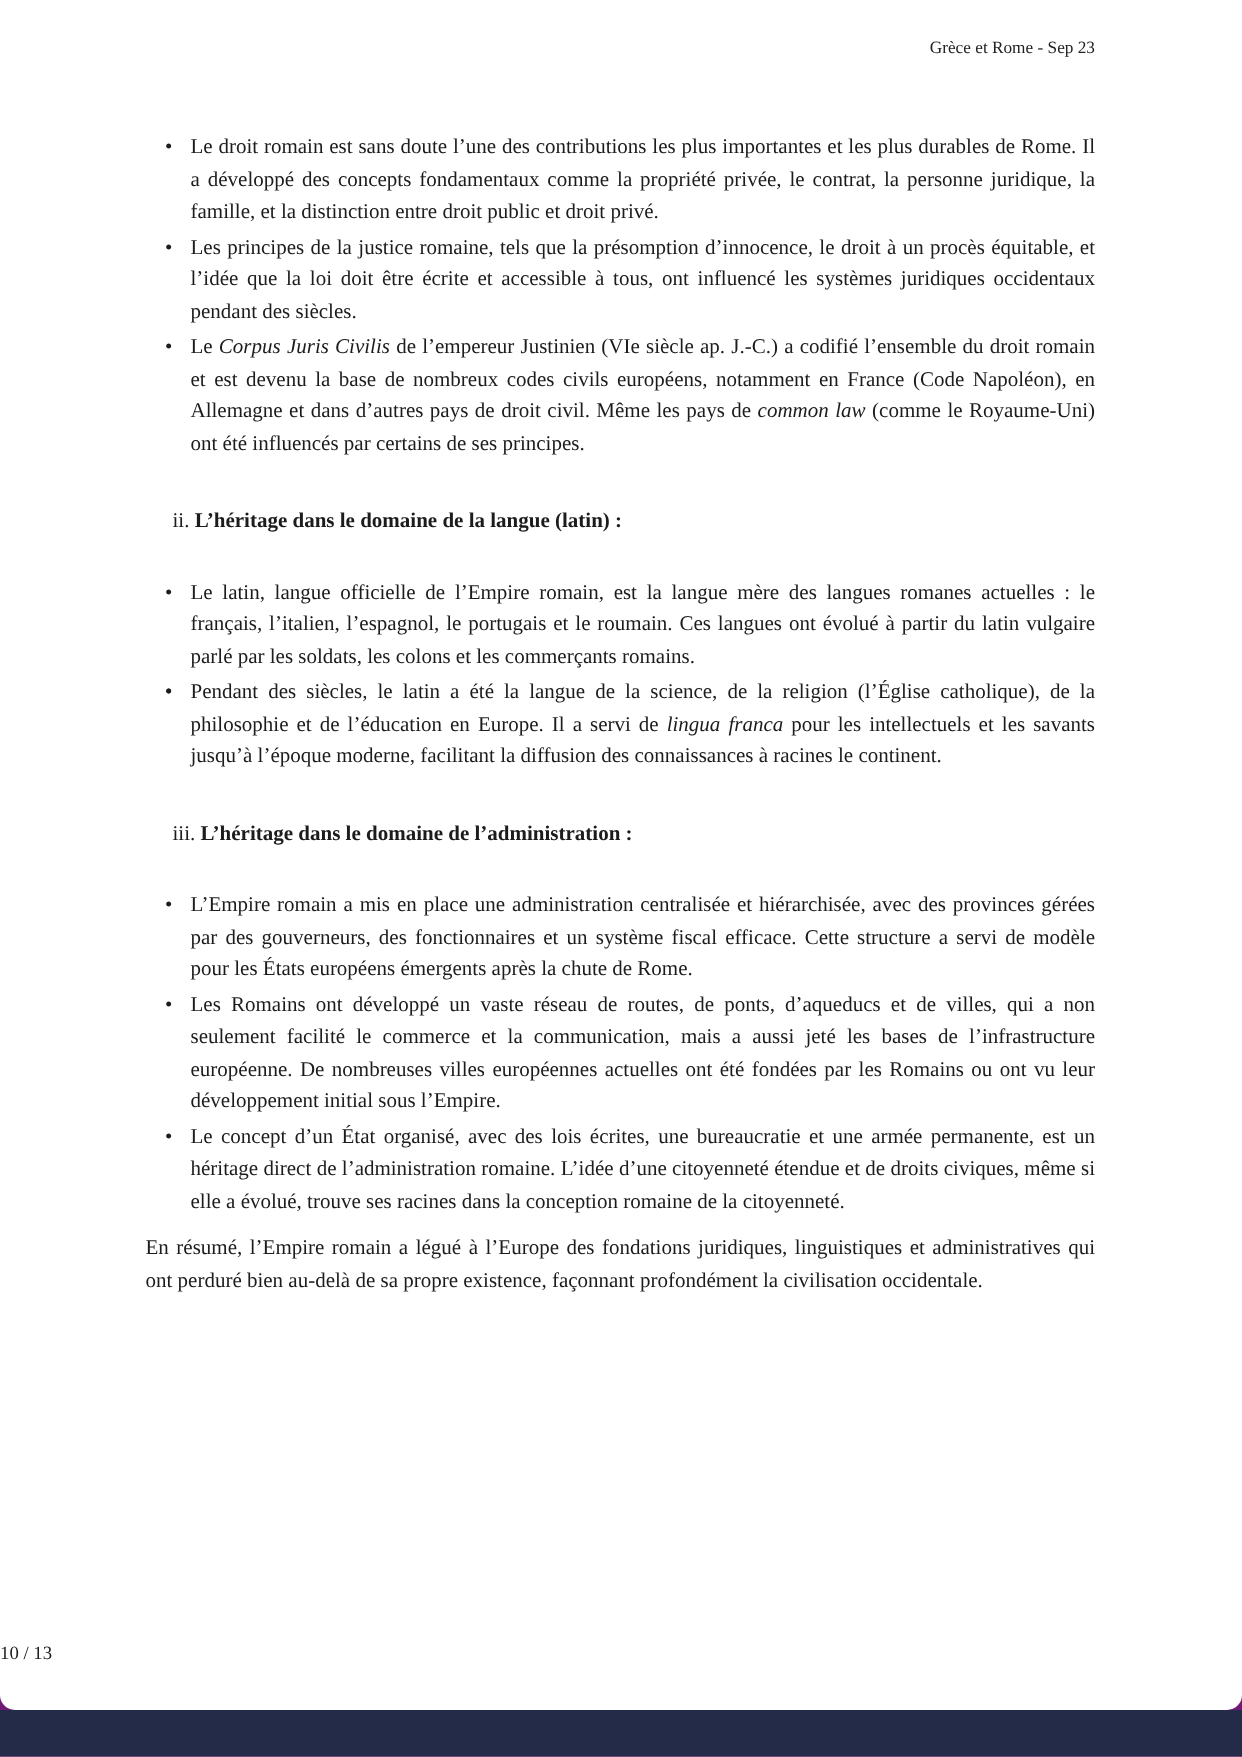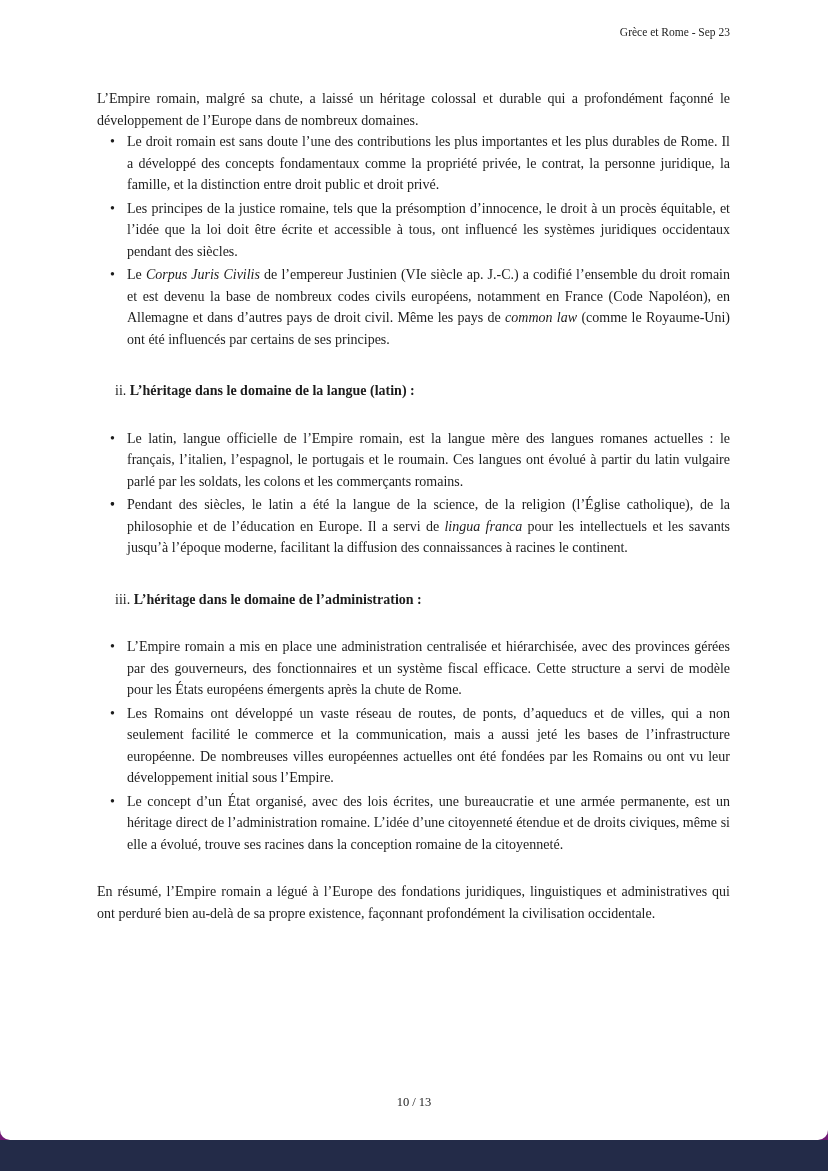--- a/index.html
+++ b/index.html
@@ -60,26 +60,26 @@
     position: relative;
     padding-left: 30px;
     margin: 0 0 2px 0;
     text-align: justify;
   }
   ul.bullets .marker {
     position: absolute;
     left: 13px;
     top: 0;
   }
-  .conclusion { margin-top: 26px; }
+  .conclusion { margin-top: 10px; }
   em { font-style: italic; }
   .page-footer {
     position: absolute;
     bottom: 30px; left: 0; right: 0;
-    text-align: center;
+    text-align: left;
     font-size: 12.5px;
     color: #1c1c1c;
   }
   .bottom-bar {
     position: absolute;
     left: 0; bottom: 0;
     width: 828px; height: 31px;
     background: #232b48;
   }
 </style>
@@ -88,21 +88,20 @@
 
 <div class="viewport">
   <div class="page">
 
     <div class="page-header">
       <span>Grèce et Rome - Sep 23</span>
     </div>
 
     <div class="content">
 
-      <p class="para">L’Empire romain, malgré sa chute, a laissé un héritage colossal et durable qui a profondément façonné le développement de l’Europe dans de nombreux domaines.</p>
 
       <div id="sections">
           <ul class="bullets">
             <li><span class="marker">•</span><span>Le droit romain est sans doute l’une des contributions les plus importantes et les plus durables de Rome. Il a développé des concepts fondamentaux comme la propriété privée, le contrat, la personne juridique, la famille, et la distinction entre droit public et droit privé.</span></li>
             <li><span class="marker">•</span><span>Les principes de la justice romaine, tels que la présomption d’innocence, le droit à un procès équitable, et l’idée que la loi doit être écrite et accessible à tous, ont influencé les systèmes juridiques occidentaux pendant des siècles.</span></li>
             <li><span class="marker">•</span><span>Le </span><em>Corpus Juris Civilis</em><span> de l’empereur Justinien (VIe siècle ap. J.-C.) a codifié l’ensemble du droit romain et est devenu la base de nombreux codes civils européens, notamment en France (Code Napoléon), en Allemagne et dans d’autres pays de droit civil. Même les pays de </span><em>common law</em><span> (comme le Royaume-Uni) ont été influencés par certains de ses principes.</span></li>
           </ul>
           <p class="section-heading"><span class="sec-num">ii. </span><span class="sec-title">L’héritage dans le domaine de la langue (latin) :</span></p>
           <ul class="bullets">
             <li><span class="marker">•</span><span>Le latin, langue officielle de l’Empire romain, est la langue mère des langues romanes actuelles : le français, l’italien, l’espagnol, le portugais et le roumain. Ces langues ont évolué à partir du latin vulgaire parlé par les soldats, les colons et les commerçants romains.</span></li>

